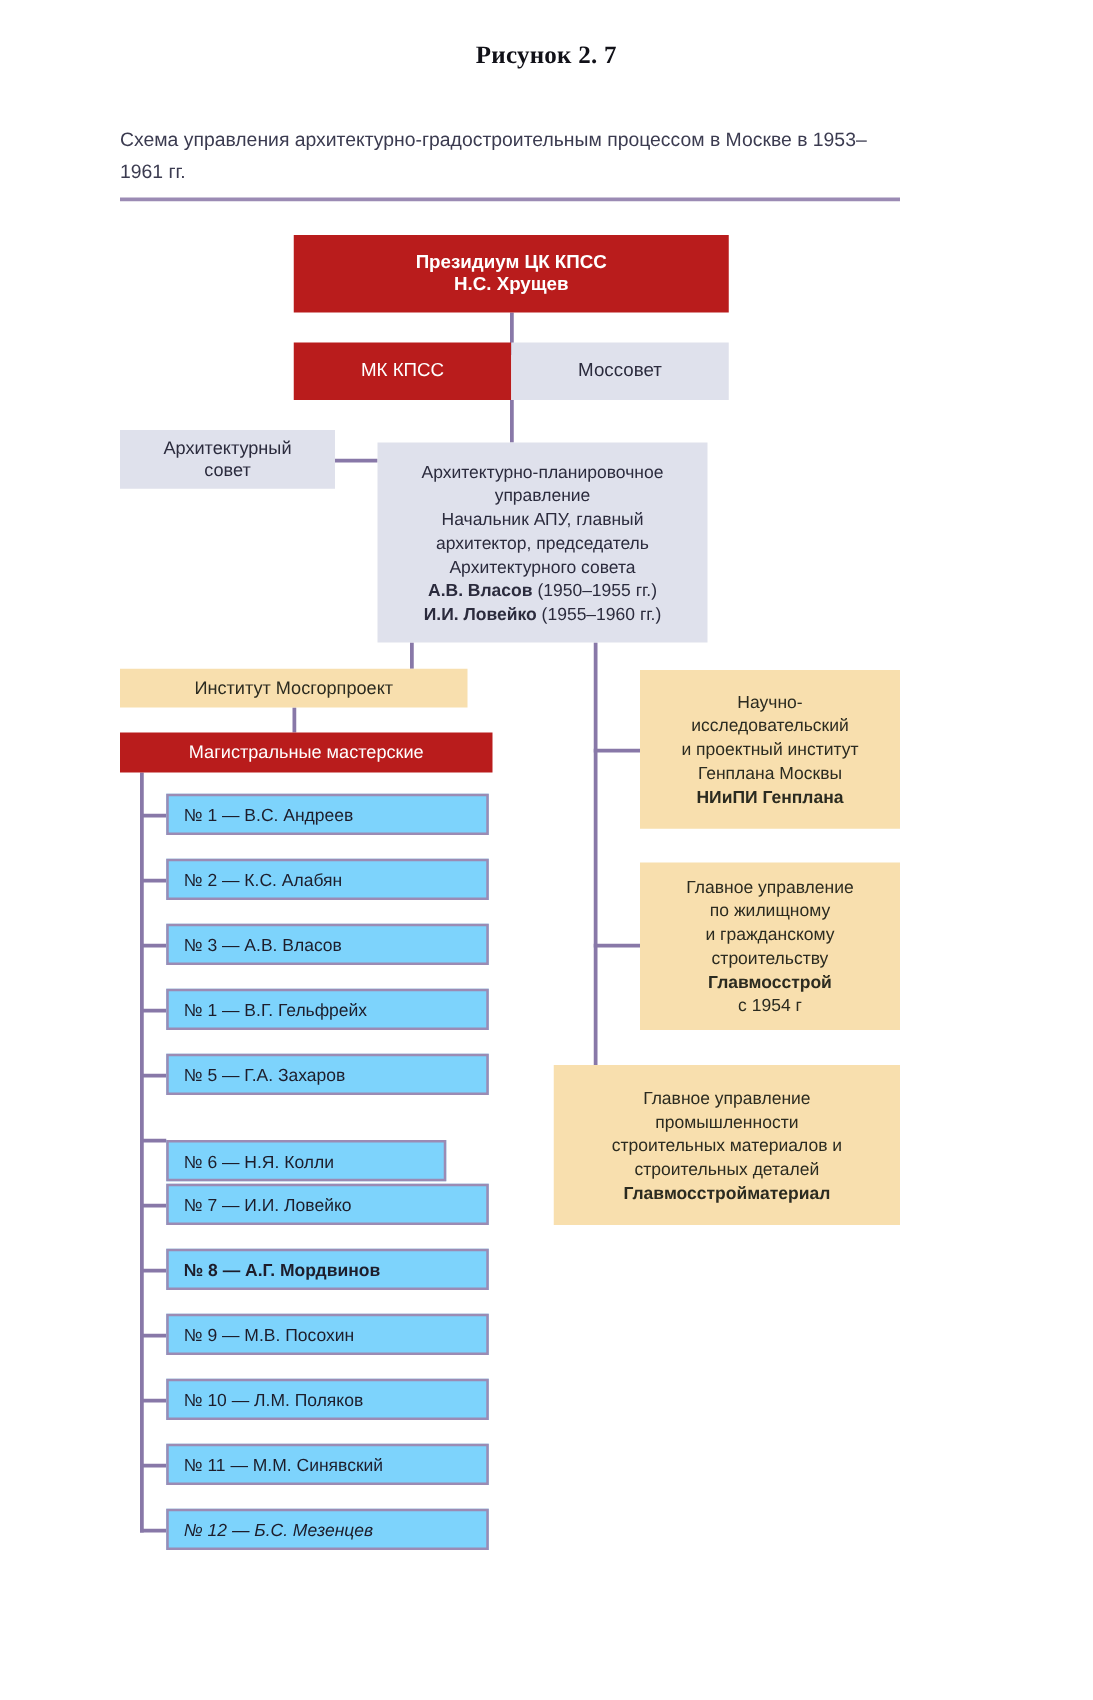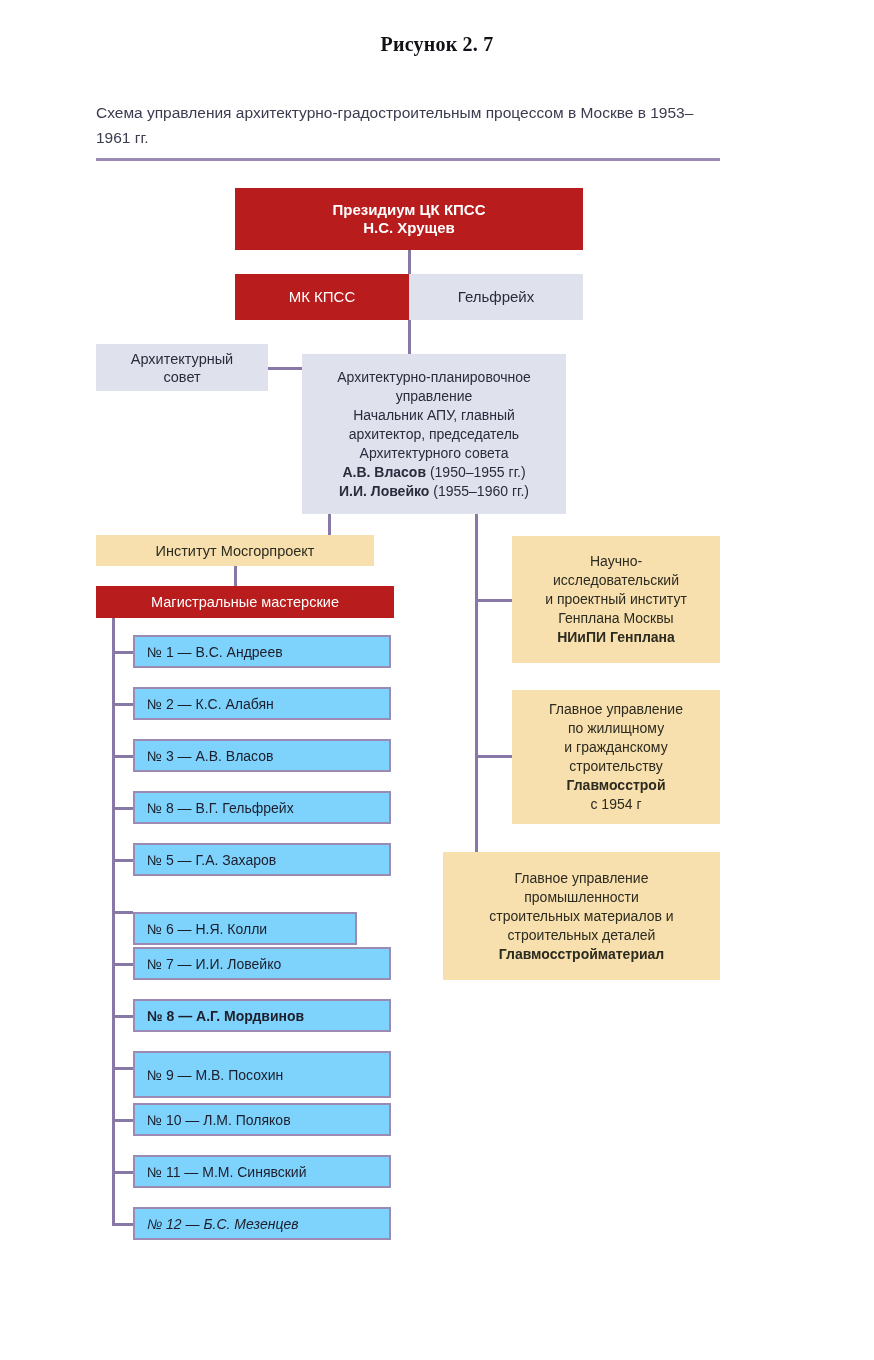--- a/index.html
+++ b/index.html
@@ -136,21 +136,21 @@
     <span>Президиум ЦК КПСС</span><br>
     <span>Н.С. Хрущев</span>
   </span>
 </div>
 
 <div class="node purple-solid reg" style="left:235px; top:274px; width:174px; height:46px; font-size:15px;">
   <span class="txt">МК КПСС</span>
 </div>
 
 <div class="node lav" style="left:409px; top:274px; width:174px; height:46px; font-size:15px;">
-  <span class="txt">Гельфрейх</span>
+  <span class="txt">Моссовет</span>
 </div>
 
 <div class="node lav" style="left:96px; top:344px; width:172px; height:47px; font-size:14.5px;">
   <span class="txt">
     <span>Архитектурный</span><br>
     <span>совет</span>
   </span>
 </div>
 
 <div class="node lav" style="left:302px; top:354px; width:264px; height:160px; font-size:14px; line-height:19px;">
@@ -209,35 +209,35 @@
 <div class="node ws-box" style="left:133px; top:635px; width:258px; height:33px;">
   <span class="txt">№ 1 — В.С. Андреев</span>
   </div>
 <div class="node ws-box" style="left:133px; top:687px; width:258px; height:33px;">
   <span class="txt">№ 2 — К.С. Алабян</span>
   </div>
 <div class="node ws-box" style="left:133px; top:739px; width:258px; height:33px;">
   <span class="txt">№ 3 — А.В. Власов</span>
   </div>
 <div class="node ws-box" style="left:133px; top:791px; width:258px; height:33px;">
-  <span class="txt">№ 8 — В.Г. Гельфрейх</span>
+  <span class="txt">№ 1 — В.Г. Гельфрейх</span>
   </div>
 <div class="node ws-box" style="left:133px; top:843px; width:258px; height:33px;">
   <span class="txt">№ 5 — Г.А. Захаров</span>
   </div>
 <div class="node ws-box" style="left:133px; top:895px; width:224px; height:33px;margin-top:17px;">
   <span class="txt">№ 6 — Н.Я. Колли</span>
   </div>
 <div class="node ws-box" style="left:133px; top:947px; width:258px; height:33px;">
   <span class="txt">№ 7 — И.И. Ловейко</span>
   </div>
 <div class="node ws-box" style="left:133px; top:999px; width:258px; height:33px;font-weight:bold;">
   <span class="txt">№ 8 — А.Г. Мордвинов</span>
   </div>
-<div class="node ws-box" style="left:133px; top:1051px; width:258px; height:47px;align-items:center;">
+<div class="node ws-box" style="left:133px; top:1051px; width:258px; height:33px;align-items:center;">
   <span class="txt">№ 9 — М.В. Посохин</span>
   </div>
 <div class="node ws-box" style="left:133px; top:1103px; width:258px; height:33px;">
   <span class="txt">№ 10 — Л.М. Поляков</span>
   </div>
 <div class="node ws-box" style="left:133px; top:1155px; width:258px; height:33px;">
   <span class="txt">№ 11 — М.М. Синявский</span>
   </div>
 <div class="node ws-box" style="left:133px; top:1207px; width:258px; height:33px;font-style:italic;">
   <span class="txt">№ 12 — Б.С. Мезенцев</span>

